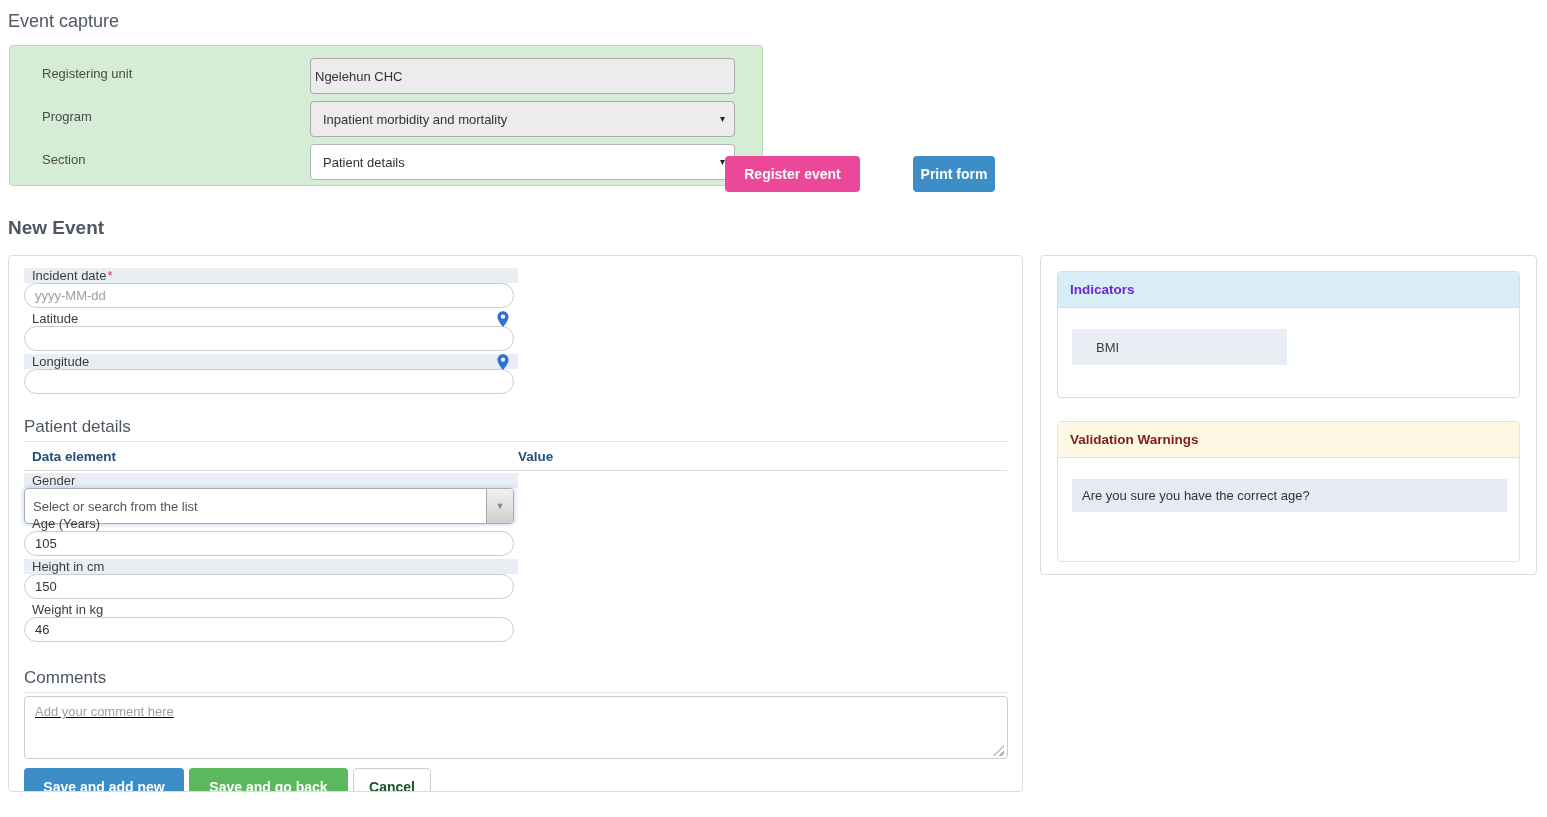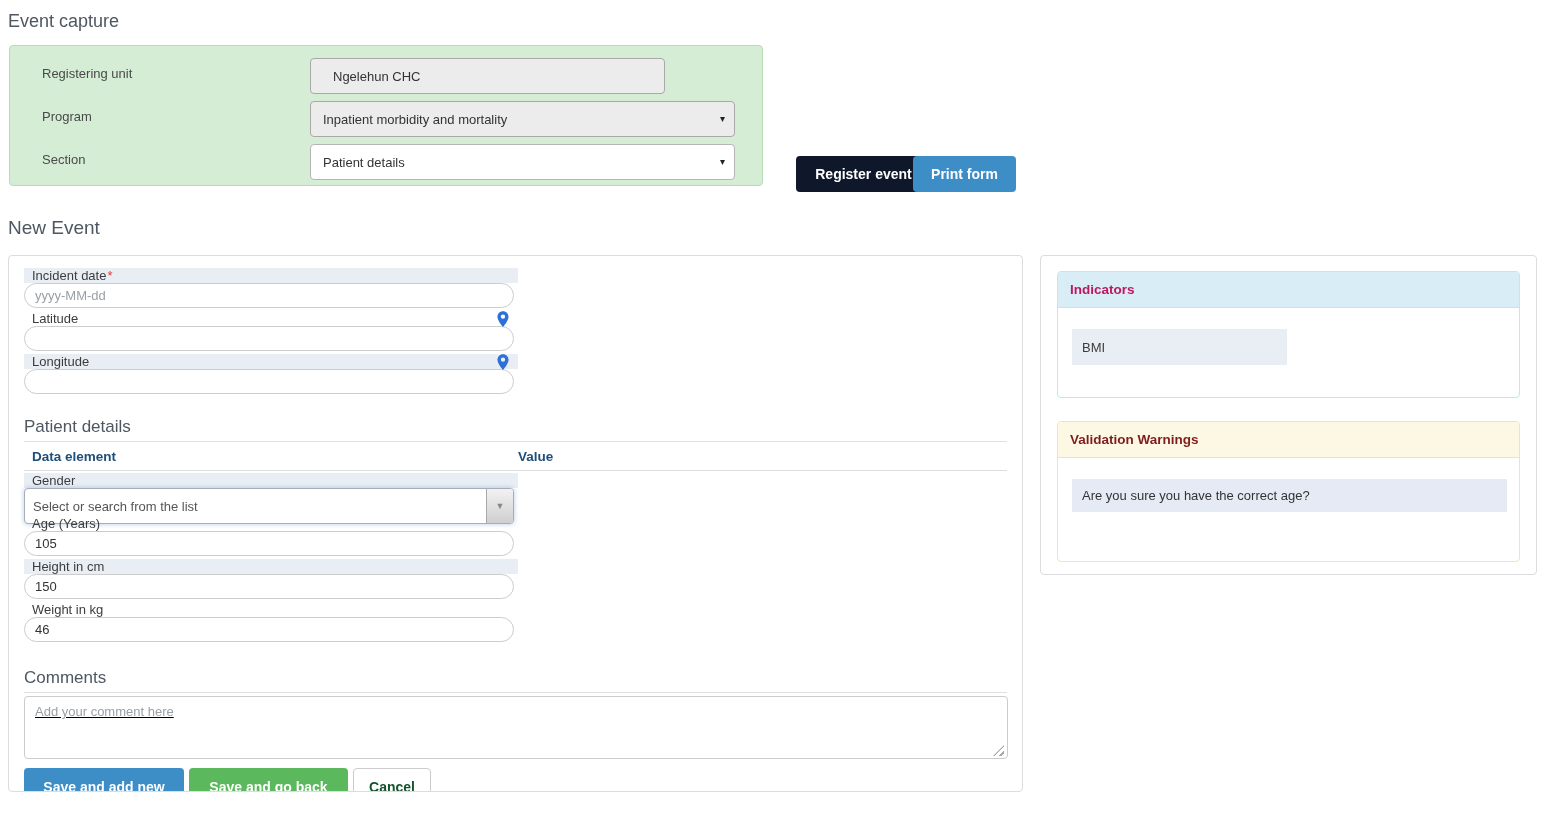--- a/index.html
+++ b/index.html
@@ -7,34 +7,34 @@
   body { font-family:"Liberation Sans","DejaVu Sans",sans-serif; color:#333; }
   .page { position:relative; width:1547px; height:817px; overflow:hidden; background:#fff; }
 
   .page-title { position:absolute; left:8px; top:11px; font-size:18px; font-weight:400; color:#4e5762; }
 
   
   .capture-panel { position:absolute; left:9px; top:45px; width:754px; height:141px;
     background:#d5ecd5; border:1px solid #b7ddb7; border-radius:4px; padding:12px 0 0 32px; }
   .cp-row { display:flex; margin-bottom:7px;gap:37px; }
   .cp-row label { width:231px; padding-top:8px; font-size:13px; color:#4a4a4a; }
-  .cp-input { width:355px; height:36px; background:#ececec; border:1px solid #a9a9a9;
-    border-radius:4px; padding:0 22px; font-size:13px; color:#333; }
+  .cp-input { width:425px; height:36px; background:#ececec; border:1px solid #a9a9a9;
+    border-radius:4px; padding:0 4px; font-size:13px; color:#333; }
   .cp-select { width:425px; height:36px; display:flex; align-items:center; justify-content:space-between;
     padding:0 9px 0 12px; border:1px solid #a9a9a9; border-radius:4px; font-size:13px; color:#333; cursor:pointer; }
   .cp-select.gray { background:#ececec; }
   .cp-select.white { background:#fff; border-color:#b5b5b5; }
   .caret { font-size:10px; color:#222; line-height:1; }
 
   .btn { border:none; border-radius:4px; color:#fff; font-weight:bold; font-size:14px;
     font-family:inherit; cursor:pointer; }
-  .btn-register { position:absolute; left:796px; top:156px; width:135px; height:36px; background:#0f172a; }
-  .btn-print    { position:absolute; left:913px; top:156px; width:103px; height:36px; background:#3d8dc6; }
-
-  .new-event-title { position:absolute; left:8px; top:217px; font-size:19px; font-weight:400; color:#4e5762; }
+  .btn-register { position:absolute; left:725px; top:156px; width:135px; height:36px; background:#ec4899; }
+  .btn-print    { position:absolute; left:913px; top:156px; width:82px; height:36px; background:#3d8dc6; }
+
+  .new-event-title { position:absolute; left:8px; top:217px; font-size:19px; font-weight:700; color:#4e5762; }
 
   
   .left-card { position:absolute; left:8px; top:255px; width:1015px; height:537px;
     border:1px solid #dcdcdc; border-radius:4px; padding:12px 15px 0 15px; overflow:hidden; }
   .form-row { display:flex; height:40px; margin-bottom:3px;flex-direction:column; }
   .row-label { position:relative; width:494px; display:flex; align-items:center; padding-left:8px;
     font-size:13px; color:#3c3c3c; }
   .form-row.shaded .row-label { background:#e9eef5; }
   .req { color:#e4393c; margin-left:1px; }
   .row-pin { position:absolute; right:6px; top:50%; transform:translateY(-50%); width:18px; height:24px; }
@@ -72,25 +72,25 @@
   .btn-cancel { width:78px; height:37px; background:#fff; border:1px solid #ccc; color:#14532d;
     border-radius:4px; font-weight:bold; font-size:14px; font-family:inherit; cursor:pointer; }
 
   
   .right-col { position:absolute; left:1040px; top:255px; width:497px; height:320px;
     border:1px solid #dcdcdc; border-radius:4px; padding:15px 16px; }
   .panel { border-radius:4px; background:#fff; }
   .panel-heading { height:36px; line-height:36px; padding-left:12px; font-weight:bold;
     font-size:13.5px; border-radius:3px 3px 0 0; }
   .panel.info { border:1px solid #bce8f1; margin-bottom:23px; }
-  .panel.info .panel-heading { background:#d9edf7; color:#be185d; border-bottom:1px solid #bce8f1; }
+  .panel.info .panel-heading { background:#d9edf7; color:#6d28d9; border-bottom:1px solid #bce8f1; }
   .panel.info .panel-body { padding:21px 16px 32px 14px; }
   .ind-row { display:flex; }
   .ind-label { width:215px; background:#e9eef5; height:36px; display:flex; align-items:center;
-    padding-left:10px; font-size:13px; color:#3c3c3c; margin-right:4px; }
+    padding-left:24px; font-size:13px; color:#3c3c3c; margin-right:4px; }
   .ind-input { width:215px; height:36px; background:#ececec; border:1px solid #a9a9a9;
     border-radius:4px; padding:0 10px; font-size:13px; color:#333; font-family:inherit; }
   .panel.warning { border:1px solid #f3e3bd; }
   .panel.warning .panel-heading { background:#fcf8e3; color:#7f1d1d; border-bottom:1px solid #f3e3bd; }
   .panel.warning .panel-body { padding:21px 16px 49px 14px; }
   .warn-msg { width:435px; height:33px; line-height:33px; background:#e5eaf4;
     padding-left:10px; font-size:13px; color:#333; }
 </style>
 </head>
 <body>

